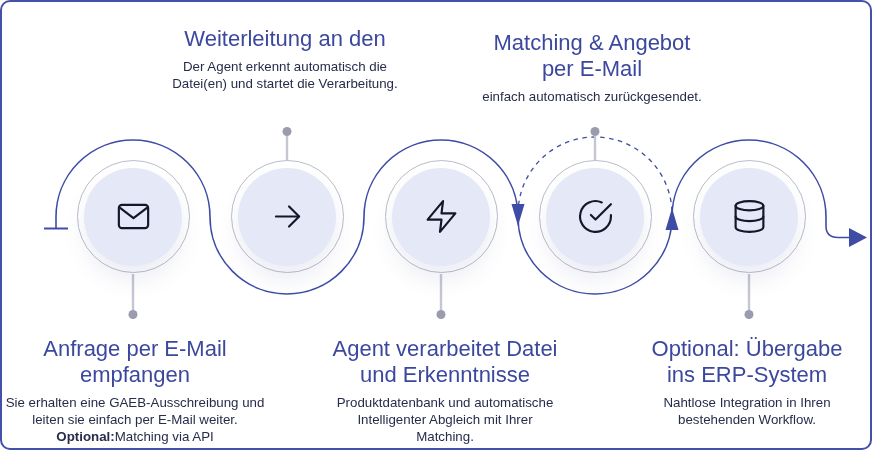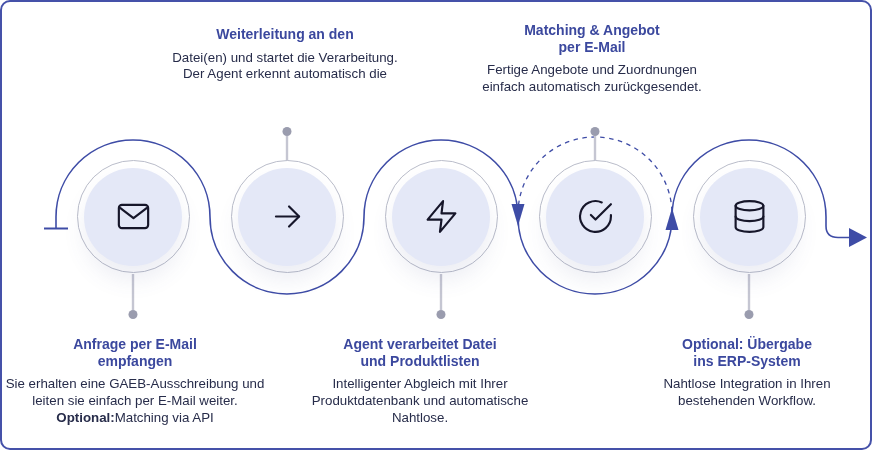--- a/index.html
+++ b/index.html
@@ -8,21 +8,21 @@
          border-radius:10px;box-sizing:border-box;}
   .canvas{position:absolute;inset:0;}
   svg.flow{position:absolute;left:0;top:0;z-index:1;}
   .step-node{position:absolute;top:160px;width:113px;height:113px;border:1px solid #babdca;
              border-radius:50%;background:#fff;box-sizing:border-box;z-index:2;}
   .step-fill{position:absolute;inset:6.5px;border-radius:50%;background:#e4e8f7;
              display:flex;align-items:center;justify-content:center;
              box-shadow:0 14px 22px rgba(80,90,150,0.10);}
   .step-fill svg{display:block;}
   .tb{position:absolute;text-align:center;z-index:3;}
-  .tb h3{margin:0 0 7px 0;font-size:14px;font-weight:700;color:#3b489e;line-height:1.18;
+  .tb h3{margin:0 0 7px 0;font-size:22px;font-weight:400;color:#3b489e;line-height:1.18;
          letter-spacing:0;}
   .tb p{margin:0;font-size:13.3px;color:#272c4a;line-height:1.27;}
   .line{display:block;white-space:nowrap;}
   .opt{margin-right:0;color:#272c4a;}
 </style>
 </head>
 <body>
 
 <div class="frame"></div>
 
@@ -114,44 +114,43 @@
       <span class="line">leiten sie einfach per E-Mail weiter.</span>
       <span class="line"><b class="opt">Optional:</b><span>Matching via API</span></span>
     </p>
   </section>
 
   <section class="tb" style="left:135px;top:26px;width:300px">
     <h3>
       <span class="line">Weiterleitung an den</span>
     </h3>
     <p>
+      <span class="line">Der Agent erkennt automatisch die</span>
       <span class="line">Datei(en) und startet die Verarbeitung.</span>
-      <span class="line">Der Agent erkennt automatisch die</span>
     </p>
   </section>
 
-  <section class="tb" style="left:280px;top:336px;width:280px">
+  <section class="tb" style="left:305px;top:336px;width:280px">
     <h3>
       <span class="line">Agent verarbeitet Datei</span>
-      <span class="line">und Produktlisten</span>
+      <span class="line">und Erkenntnisse</span>
     </h3>
     <p>
+      <span class="line">Produktdatenbank und automatische</span>
       <span class="line">Intelligenter Abgleich mit Ihrer</span>
-      <span class="line">Produktdatenbank und automatische</span>
-      <span class="line">Nahtlose.</span>
+      <span class="line">Matching.</span>
     </p>
   </section>
 
-  <section class="tb" style="left:442px;top:22px;width:300px">
+  <section class="tb" style="left:442px;top:30px;width:300px">
     <h3>
       <span class="line">Matching &amp; Angebot</span>
       <span class="line">per E-Mail</span>
     </h3>
     <p>
-      <span class="line">Fertige Angebote und Zuordnungen</span>
       <span class="line">einfach automatisch zurückgesendet.</span>
     </p>
   </section>
 
   <section class="tb" style="left:607px;top:336px;width:280px">
     <h3>
       <span class="line">Optional: Übergabe</span>
       <span class="line">ins ERP-System</span>
     </h3>
     <p>

